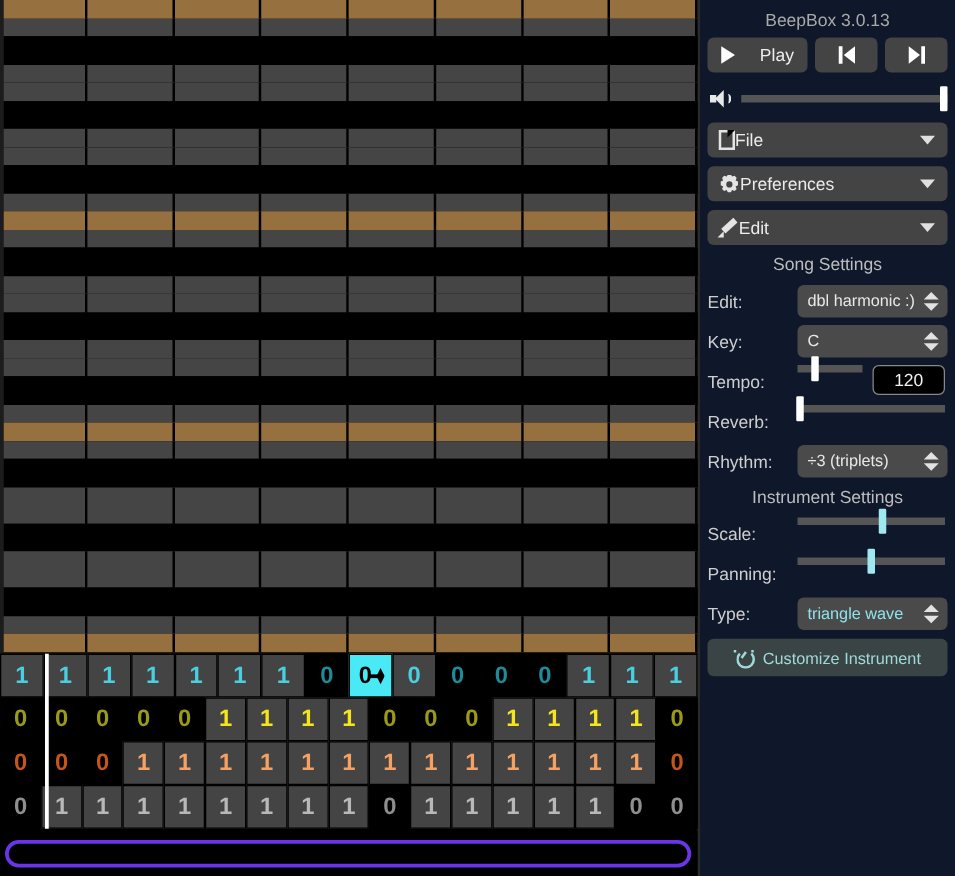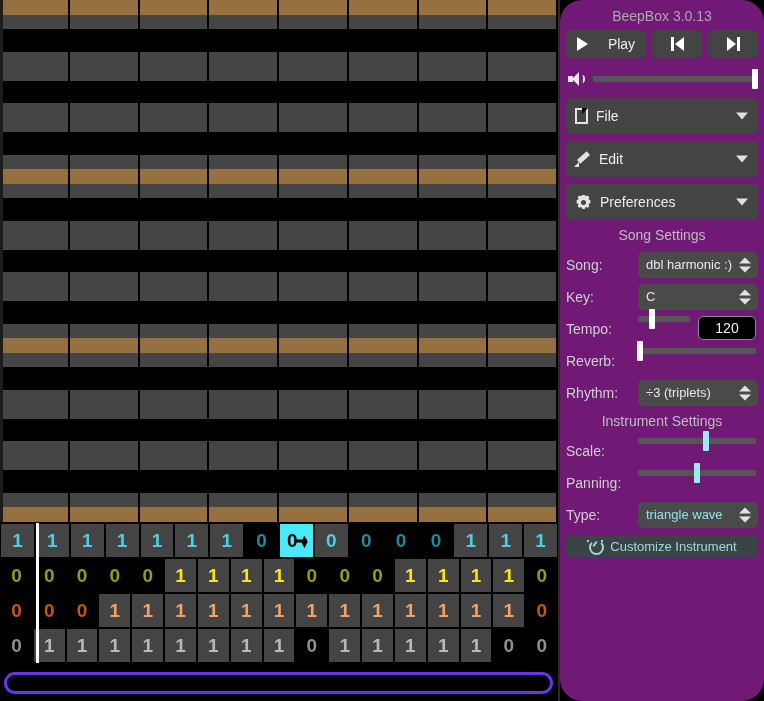--- a/index.html
+++ b/index.html
@@ -151,26 +151,25 @@
     box-sizing: border-box;
     border: 3px solid #6a35e8;
     border-radius: 11px;
     background: #000;
   }
 
   
   #right {
     width: 204px;
     height: 701px;
-    background: #701a75;
+    background: #0f172a;
     box-sizing: border-box;
     padding: 4px 6px 0 6px;
     color: #d0d0d0;
     font-size: 13px;
-    border-radius: 22px;
   }
   #app-title {
     text-align: center;
     color: #aaaaaa;
     font-size: 14px;
     padding: 4px 0 6px 0;
   }
 
   .btn-row {
     display: flex;
@@ -269,24 +268,24 @@
     background: #ffffff;
     border-radius: 1px;
   }
   .slider-thumb.cyan { background: #9fe8ef; }
 
   
   .menu-btn {
     position: relative;
     background: #444444;
     border-radius: 5px;
-    height: 36px;
+    height: 28px;
     display: flex;
     align-items: center;
-    gap: 8px;
+    gap: 0;
     padding: 0 9px;
     margin-bottom: 7px;
     color: #ececec;
     font-size: 14px;
     cursor: pointer;
     user-select: none;
   }
   .menu-btn .caret {
     position: absolute;
     right: 10px; top: 50%;
@@ -375,21 +374,21 @@
     display: flex;
     align-items: center;
     justify-content: center;
     box-sizing: border-box;
   }
 
   #customize-button {
     margin-top: 6px;
     background: #3a4444;
     border-radius: 5px;
-    height: 22px;
+    height: 30px;
     display: flex;
     align-items: center;
     justify-content: center;
     gap: 7px;
     color: #9fd9d9;
     font-size: 13px;
     cursor: pointer;
     user-select: none;
   }
   .knob-icon {
@@ -921,41 +920,41 @@
       </span>
     </div>
 
     <div class="menu-btn">
       <span class="file-icon"></span>
       <span>File</span>
       <span class="caret"></span>
     </div>
 
     <div class="menu-btn">
+      <span class="gear-icon">
+        <span class="g-out"></span>
+          <span class="g-in"></span>
+      </span>
+      <span>Preferences</span>
+      <span class="caret"></span>
+    </div>
+
+    <div class="menu-btn">
       <span class="pencil-icon">
         <span class="body"></span>
           <span class="tip"></span>
       </span>
       <span>Edit</span>
       <span class="caret"></span>
     </div>
 
-    <div class="menu-btn">
-      <span class="gear-icon">
-        <span class="g-out"></span>
-          <span class="g-in"></span>
-      </span>
-      <span>Preferences</span>
-      <span class="caret"></span>
-    </div>
-
     <div class="section-title">Song Settings</div>
 
     <div class="setting-row">
-      <span class="setting-label">Song:</span>
+      <span class="setting-label">Edit:</span>
       <span class="select-box">
         <span>dbl harmonic :)</span>
         <span class="spinner">
           <span class="sp-up"></span>
             <span class="sp-dn"></span>
         </span>
       </span>
     </div>
 
     <div class="setting-row">

